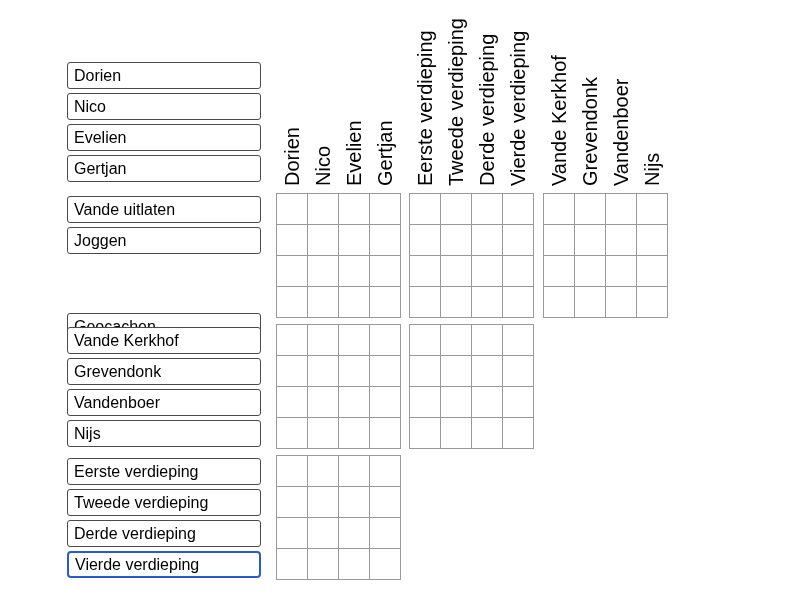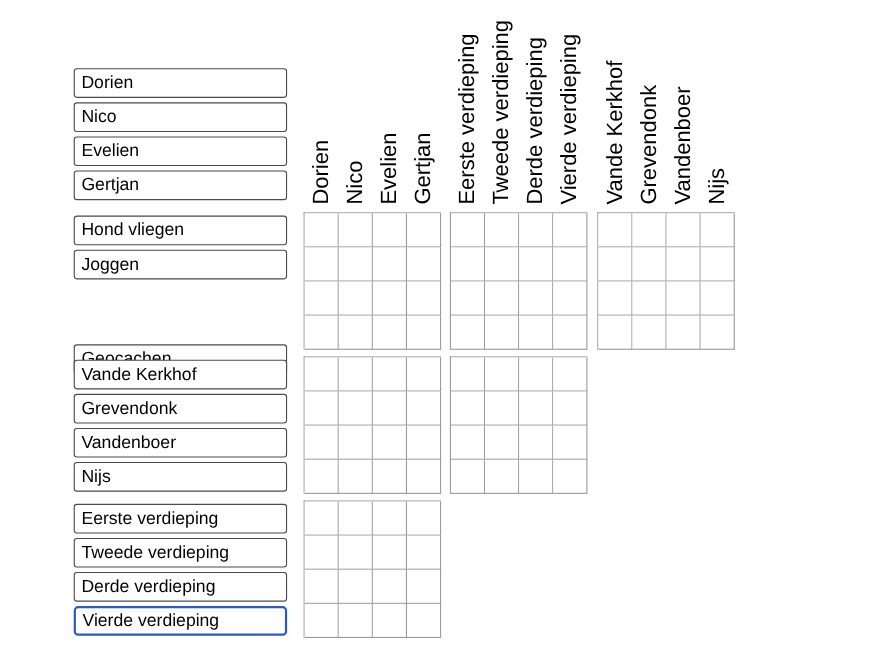--- a/index.html
+++ b/index.html
@@ -71,21 +71,21 @@
     <div class="colheader" style="left: 498.5px; top: 162px;">Derde verdieping</div>
     <div class="colheader" style="left: 529.5px; top: 162px;">Vierde verdieping</div>
     <div class="colheader" style="left: 570.5px; top: 162px;">Vande Kerkhof</div>
     <div class="colheader" style="left: 601.5px; top: 162px;">Grevendonk</div>
     <div class="colheader" style="left: 632.5px; top: 162px;">Vandenboer</div>
     <div class="colheader" style="left: 663.5px; top: 162px;">Nijs</div>
     <div class="rowlabel" style="top: 62px;">Dorien</div>
     <div class="rowlabel" style="top: 93px;">Nico</div>
     <div class="rowlabel" style="top: 124px;">Evelien</div>
     <div class="rowlabel" style="top: 155px;">Gertjan</div>
-    <div class="rowlabel" style="top: 196px;">Hond vliegen</div>
+    <div class="rowlabel" style="top: 196px;">Vande uitlaten</div>
     <div class="rowlabel" style="top: 227px; text-align: right;">Joggen</div>
     <div class="rowlabel" style="top: 289px; margin-top: 24px;">Geocachen</div>
     <div class="rowlabel" style="top: 327px;">Vande Kerkhof</div>
     <div class="rowlabel" style="top: 358px;">Grevendonk</div>
     <div class="rowlabel" style="top: 389px;">Vandenboer</div>
     <div class="rowlabel" style="top: 420px;">Nijs</div>
     <div class="rowlabel" style="top: 458px;">Eerste verdieping</div>
     <div class="rowlabel" style="top: 489px;">Tweede verdieping</div>
     <div class="rowlabel" style="top: 520px;">Derde verdieping</div>
     <div class="rowlabel focused" style="top: 551px;">Vierde verdieping</div>

